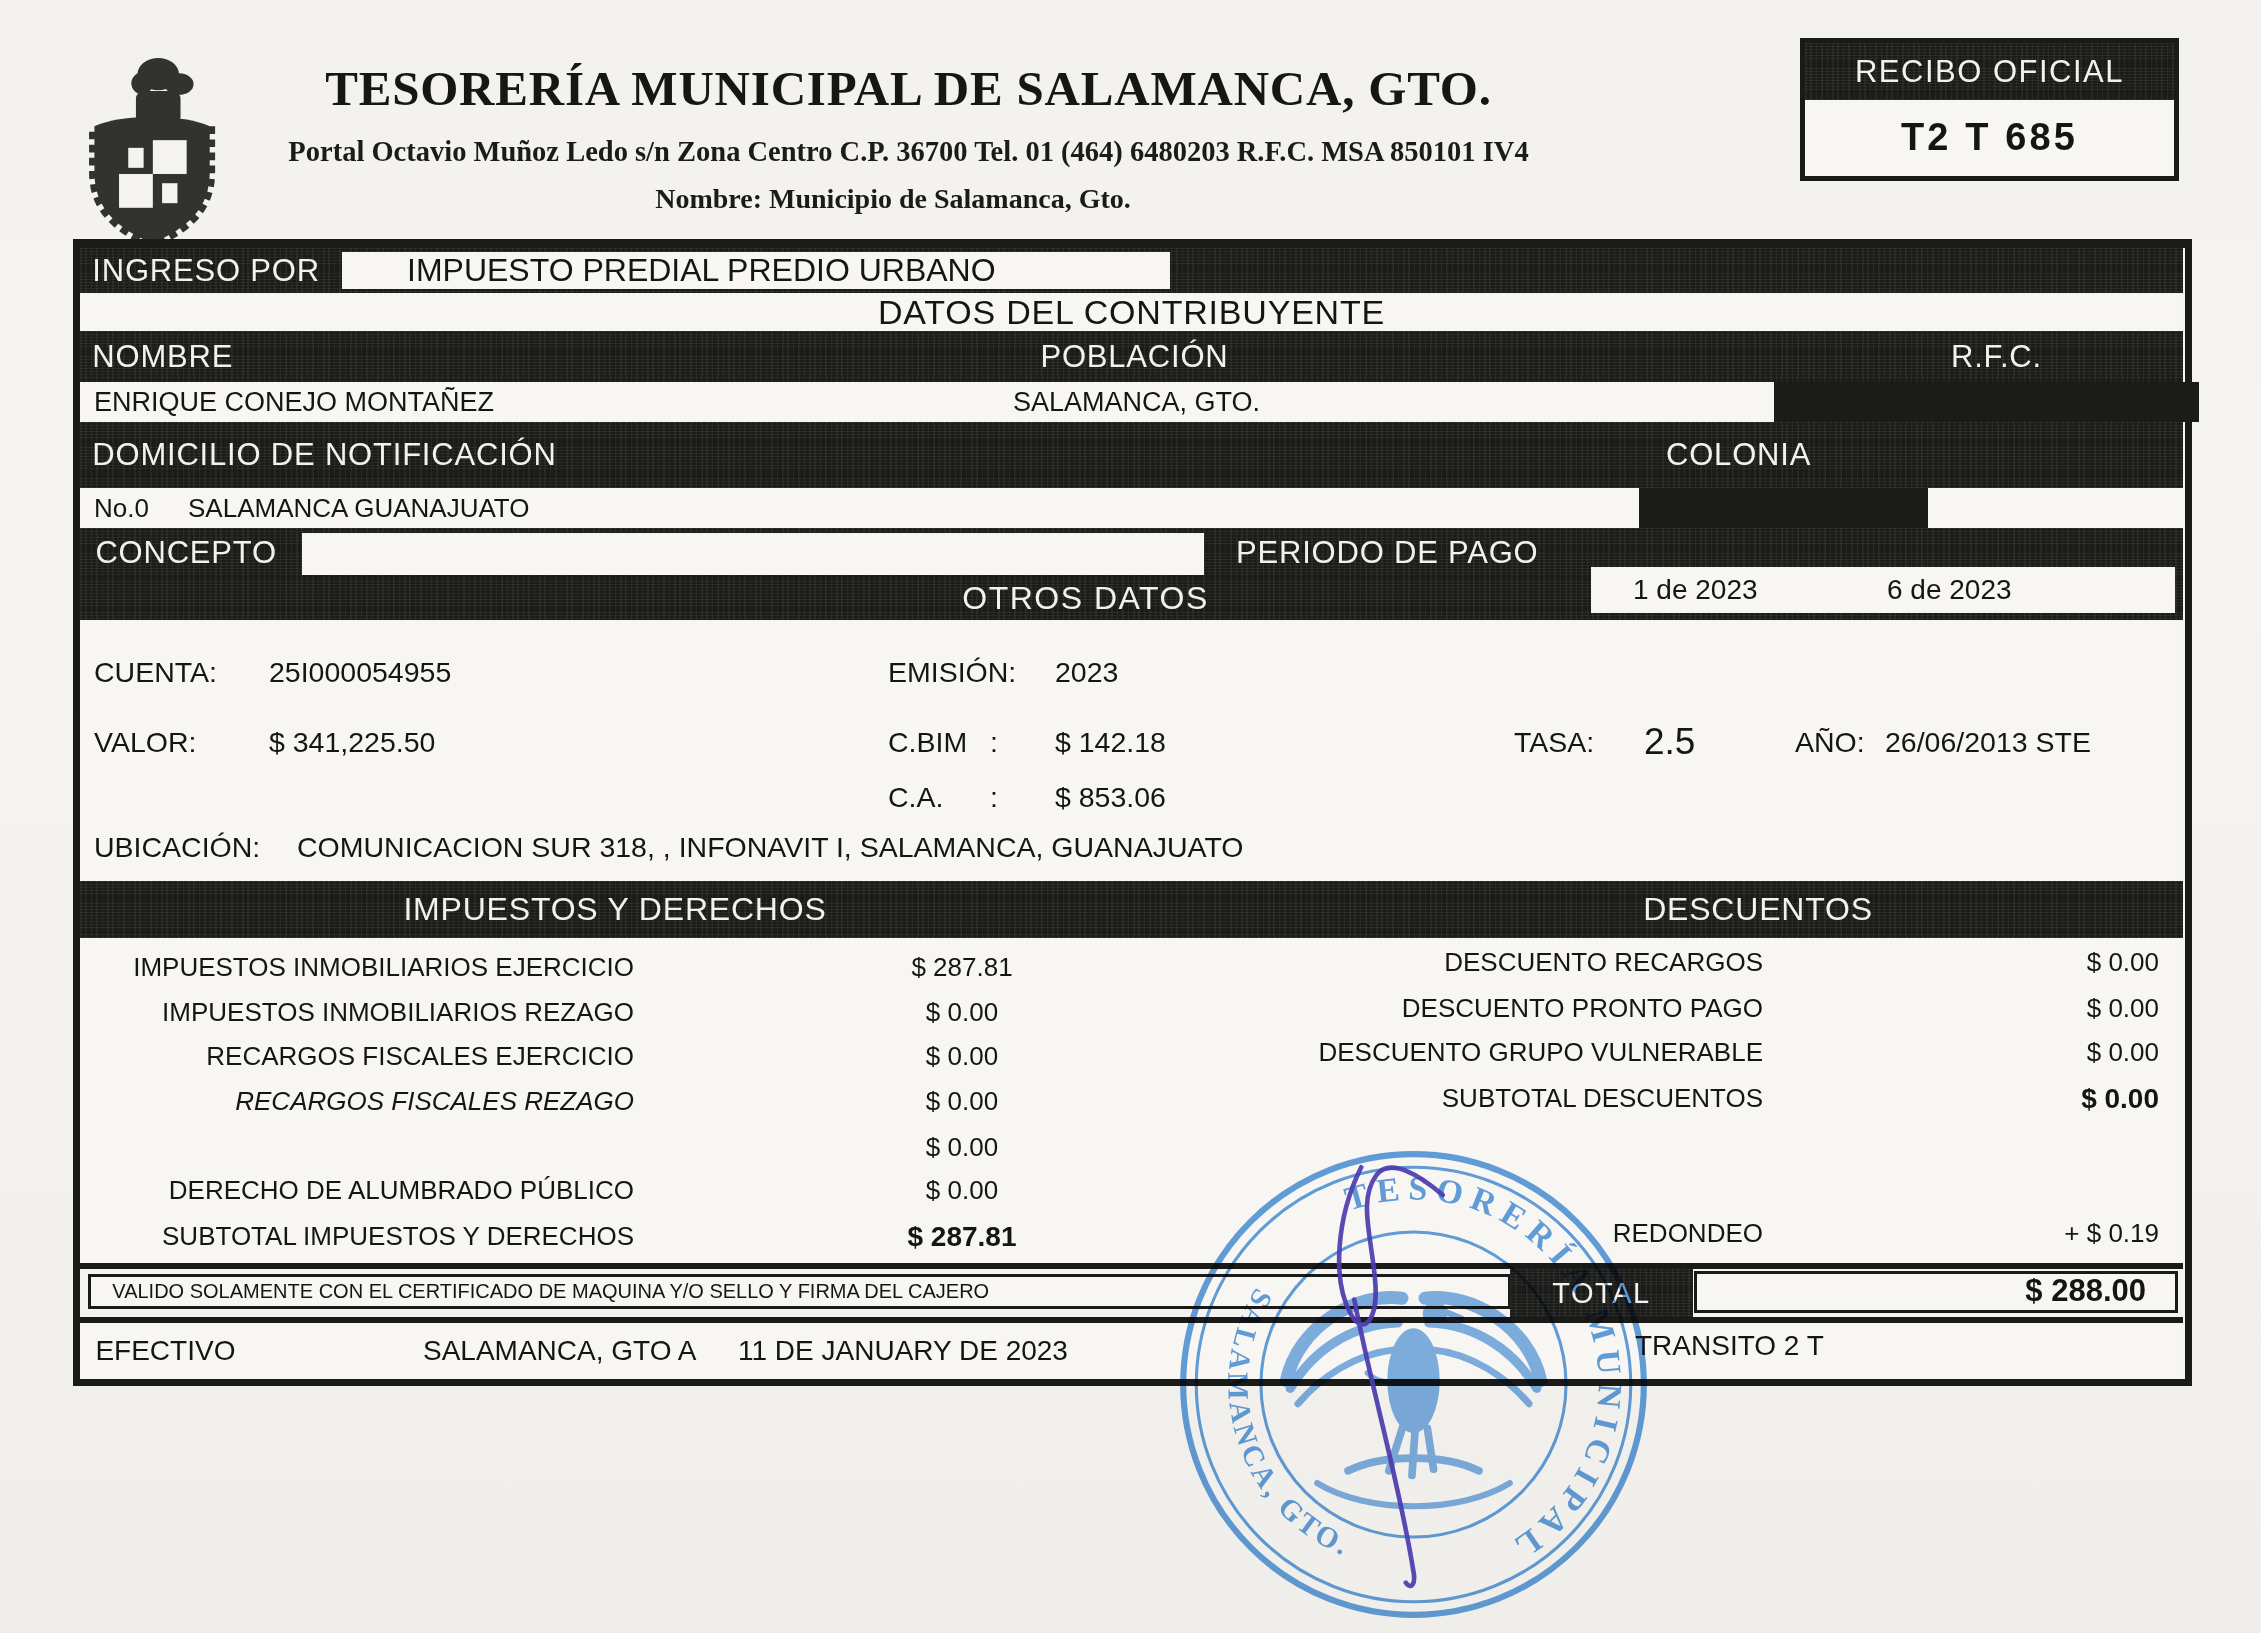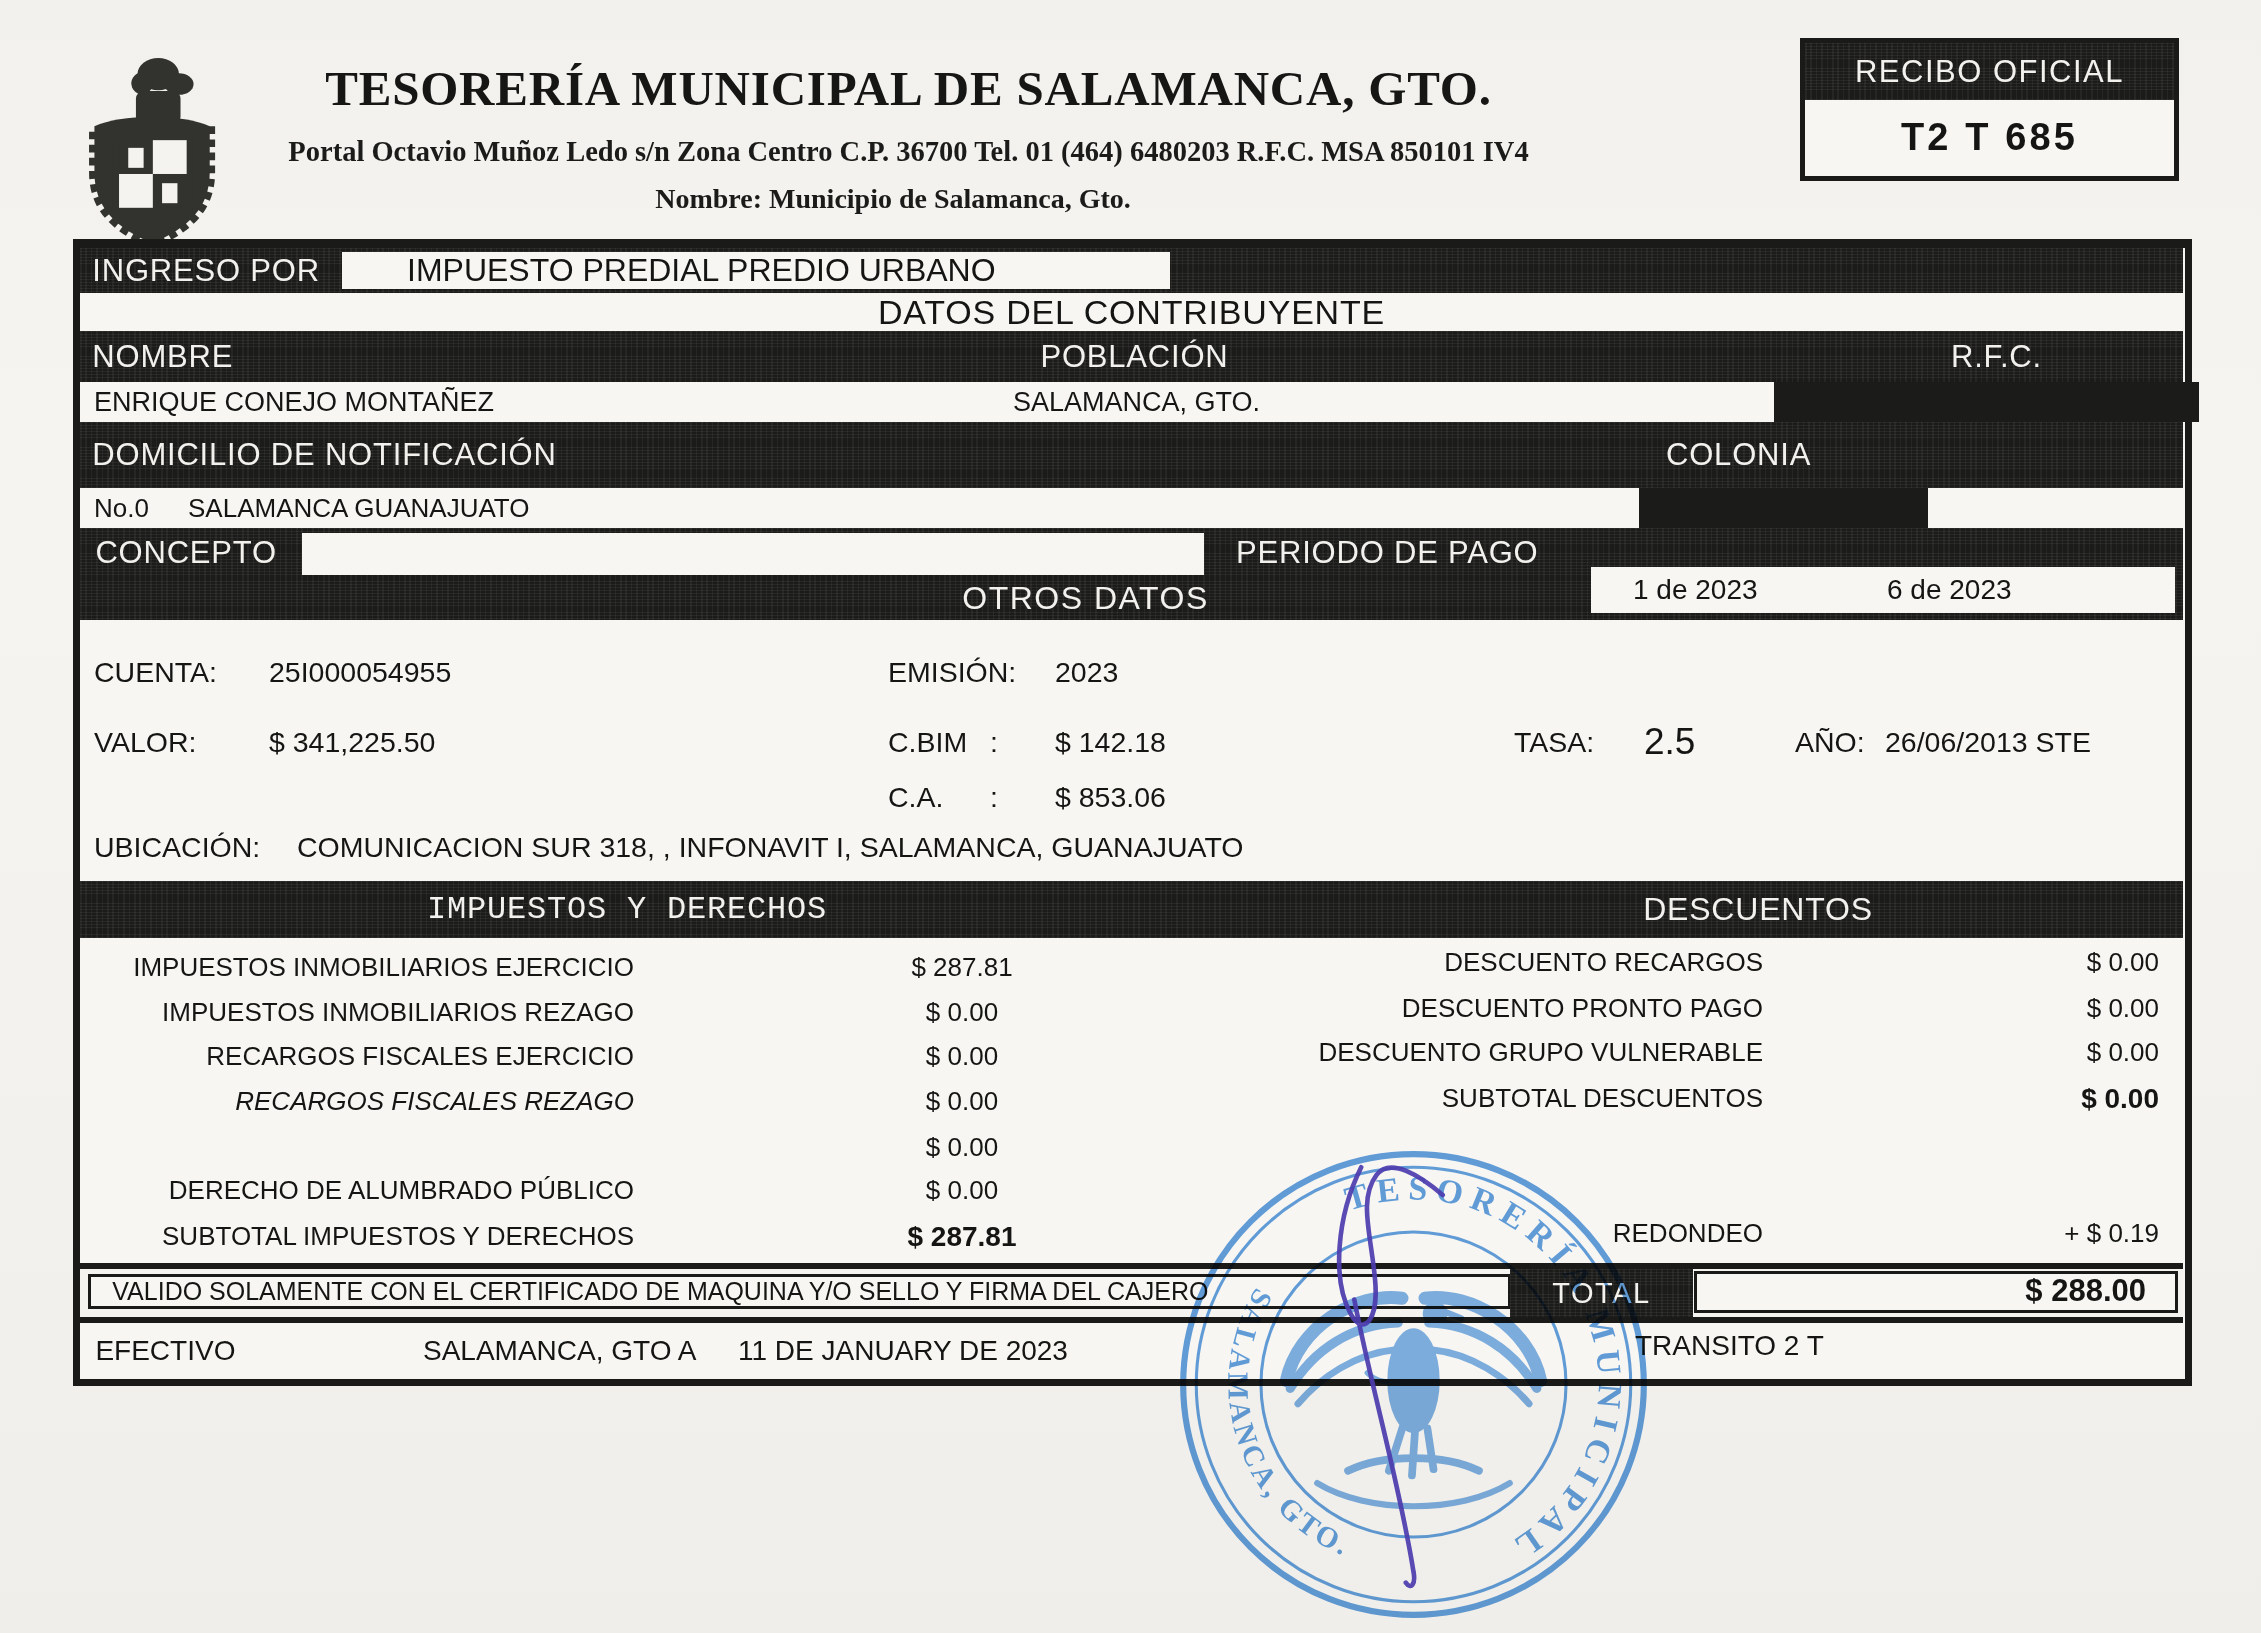--- a/index.html
+++ b/index.html
@@ -127,21 +127,21 @@
 
       <span class="abs" style="left:808px;top:156px;line-height:40px;font-size:28.5px;">C.A.</span>
       <span class="abs" style="left:910px;top:156px;line-height:40px;font-size:28.5px;">:</span>
       <span class="abs" style="left:975px;top:156px;line-height:40px;font-size:28.5px;">$ 853.06</span>
 
       <span class="abs" style="left:14px;top:206px;line-height:40px;font-size:28.5px;">UBICACIÓN:</span>
       <span class="abs" style="left:217px;top:206px;line-height:40px;font-size:28.5px;white-space:nowrap;">COMUNICACION SUR 318, , INFONAVIT I, SALAMANCA, GUANAJUATO</span>
     </div>
 
     <div class="row bar" style="top:633px;height:57px;">
-      <span class="abs barlabel" style="left:162px;width:770px;text-align:center;line-height:57px;font-size:32px;font-family:Liberation Mono, monospace;">IMPUESTOS Y DERECHOS</span>
+      <span class="abs barlabel" style="left:150px;width:770px;text-align:center;line-height:57px;font-size:32px;">IMPUESTOS Y DERECHOS</span>
       <span class="abs barlabel" style="left:1293px;width:770px;text-align:center;line-height:57px;font-size:32px;">DESCUENTOS</span>
     </div>
 
     <div class="row white-box blk" style="top:690px;height:325px;">
 
       <div class="abs" style="left:0;top:14px;width:554px;text-align:right;"><span class="tbl-label">IMPUESTOS INMOBILIARIOS EJERCICIO</span></div>
       <div class="abs tbl-val" style="left:778px;top:14px;width:208px;text-align:center;">$ 287.81</div>
       <div class="abs" style="left:0;top:59px;width:554px;text-align:right;"><span class="tbl-label">IMPUESTOS INMOBILIARIOS REZAGO</span></div>
       <div class="abs tbl-val" style="left:778px;top:59px;width:208px;text-align:center;">$ 0.00</div>
       <div class="abs" style="left:0;top:103px;width:554px;text-align:right;"><span class="tbl-label">RECARGOS FISCALES EJERCICIO</span></div>
@@ -162,21 +162,21 @@
       <div class="abs tbl-val" style="left:1863px;top:99px;width:216px;text-align:right;">$ 0.00</div>
       <div class="abs" style="left:1001px;top:145px;width:682px;text-align:right;"><span class="tbl-label">SUBTOTAL DESCUENTOS</span></div>
       <div class="abs tbl-val bold" style="left:1863px;top:145px;width:216px;text-align:right;font-size:28px;">$ 0.00</div>
 
       <div class="abs" style="left:1001px;top:280px;width:682px;text-align:right;"><span class="tbl-label">REDONDEO</span></div>
       <div class="abs tbl-val" style="left:1863px;top:280px;width:216px;text-align:right;">+ $ 0.19</div>
     </div>
 
     <div class="row" style="top:1015px;height:60px;border-top:6.2px solid #1a1a19;border-bottom:6.2px solid #1a1a19;box-sizing:border-box;background:#f4f3f0;">
       <div class="abs" style="left:7.7px;top:5.4px;width:1423px;height:35px;border:3.8px solid #1a1a19;box-sizing:border-box;background:#f7f6f3;">
-        <span class="blk" style="font-size:25px;line-height:28px;margin-left:21.6px;white-space:nowrap;display:inline-block;">VALIDO SOLAMENTE CON EL CERTIFICADO DE MAQUINA Y/O SELLO Y FIRMA DEL CAJERO</span>
+        <span class="blk" style="font-size:20px;line-height:28px;margin-left:21.6px;white-space:nowrap;display:inline-block;">VALIDO SOLAMENTE CON EL CERTIFICADO DE MAQUINA Y/O SELLO Y FIRMA DEL CAJERO</span>
       </div>
       <div class="abs bar" style="left:1430px;top:0;width:183px;height:48px;text-align:center;">
         <span style="font-size:29px;line-height:48px;letter-spacing:1.5px;">TOTAL</span>
       </div>
       <div class="abs" style="left:1614px;top:2.3px;width:484px;height:42px;border:3.8px solid #1a1a19;box-sizing:border-box;background:#f7f6f3;text-align:right;">
         <span class="blk bold" style="font-size:31px;line-height:34px;margin-right:29px;">$ 288.00</span>
       </div>
     </div>
 
     <div class="row white-box blk" style="top:1075px;height:55px;">

